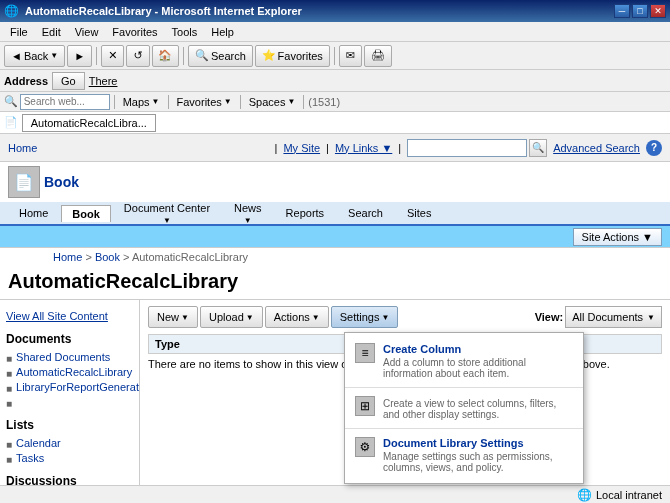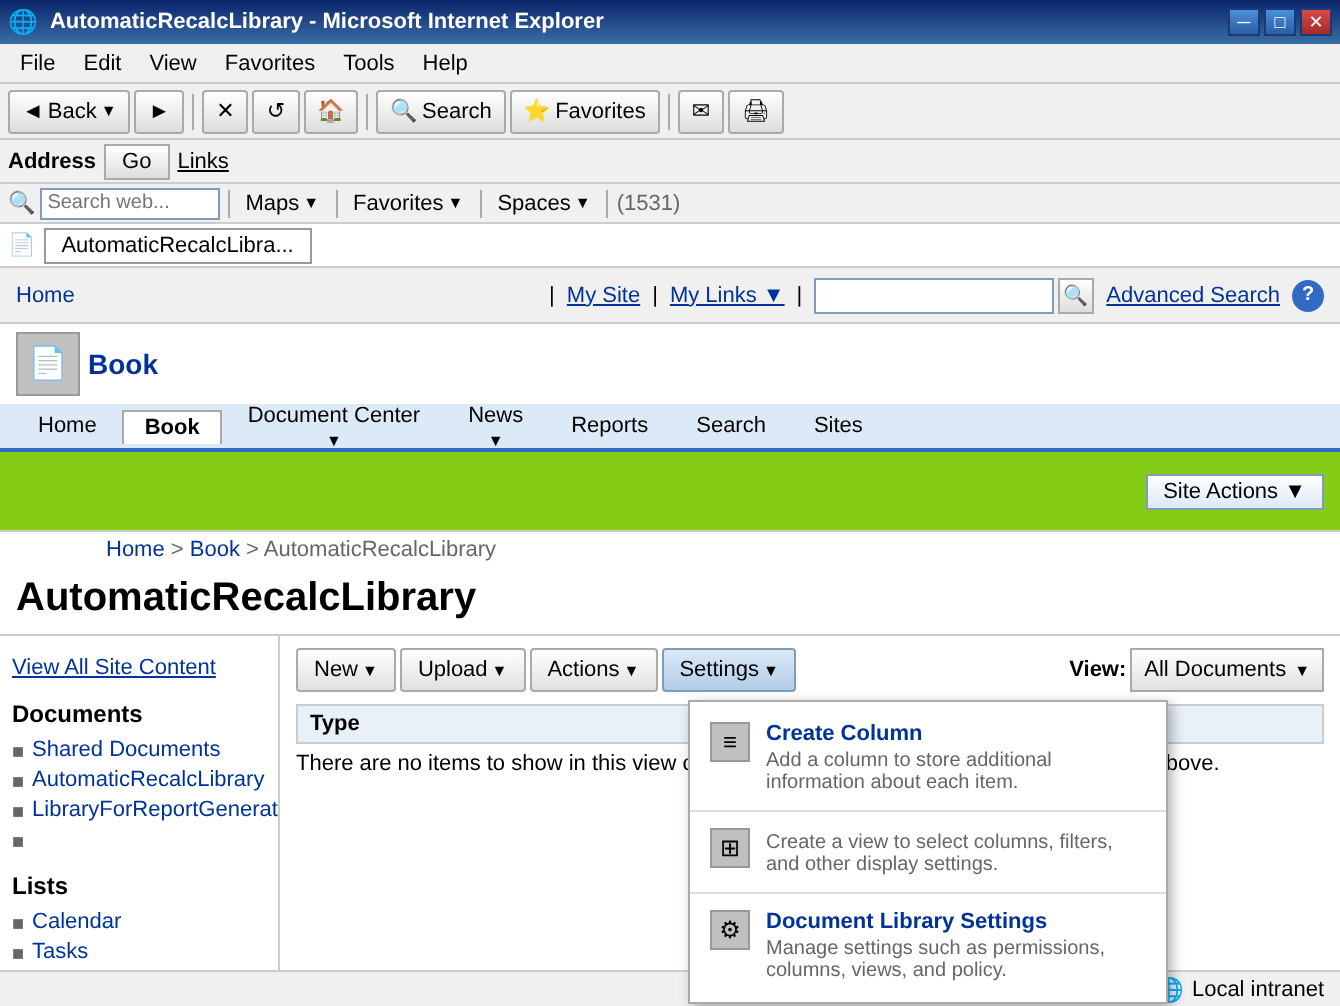--- a/index.html
+++ b/index.html
@@ -217,23 +217,23 @@
     .sp-book-icon {
       width: 32px; height: 32px;
       background: #c0c0c0;
       border: 1px solid #999;
       display: flex; align-items: center; justify-content: center;
       font-size: 16px;
     }
 
     
     .site-actions-bar {
-      background: #84cc16;
-      border-bottom: 1px solid #ccc;
-      height: 40px;
+      background: #7dd3fc;
+      border-bottom: 1px solid #ccc;
+      height: 22px;
       display: flex;
       align-items: center;
       justify-content: flex-end;
       padding: 0 8px;
     }
     .site-actions-btn {
       background: linear-gradient(to bottom, #fff, #dce9f7);
       border: 1px solid #7f9db9;
       height: 18px;
       padding: 0 8px;
@@ -467,21 +467,21 @@
     <span>Favorites</span>
   </button>
   <div class="toolbar-sep"></div>
   <button class="toolbar-btn">✉</button>
   <button class="toolbar-btn">🖨</button>
 </div>
 
 <div class="address-bar">
   <span class="address-label">Address</span>
   <button class="address-go">Go</button>
-  <span class="links-btn">Links</span>
+  <span class="links-btn">There</span>
 </div>
 
 <div class="links-bar">
   <div class="search-box-links">
     <span>🔍</span>
     <input type="text" style="height: 16px; border: 1px solid rgb(127, 157, 185); width: 90px; padding: 0px 3px; font-size: 10px;" placeholder="Search web...">
   </div>
   <div class="links-bar-sep"></div>
   <div class="links-bar-item">
     <span>Maps</span>

